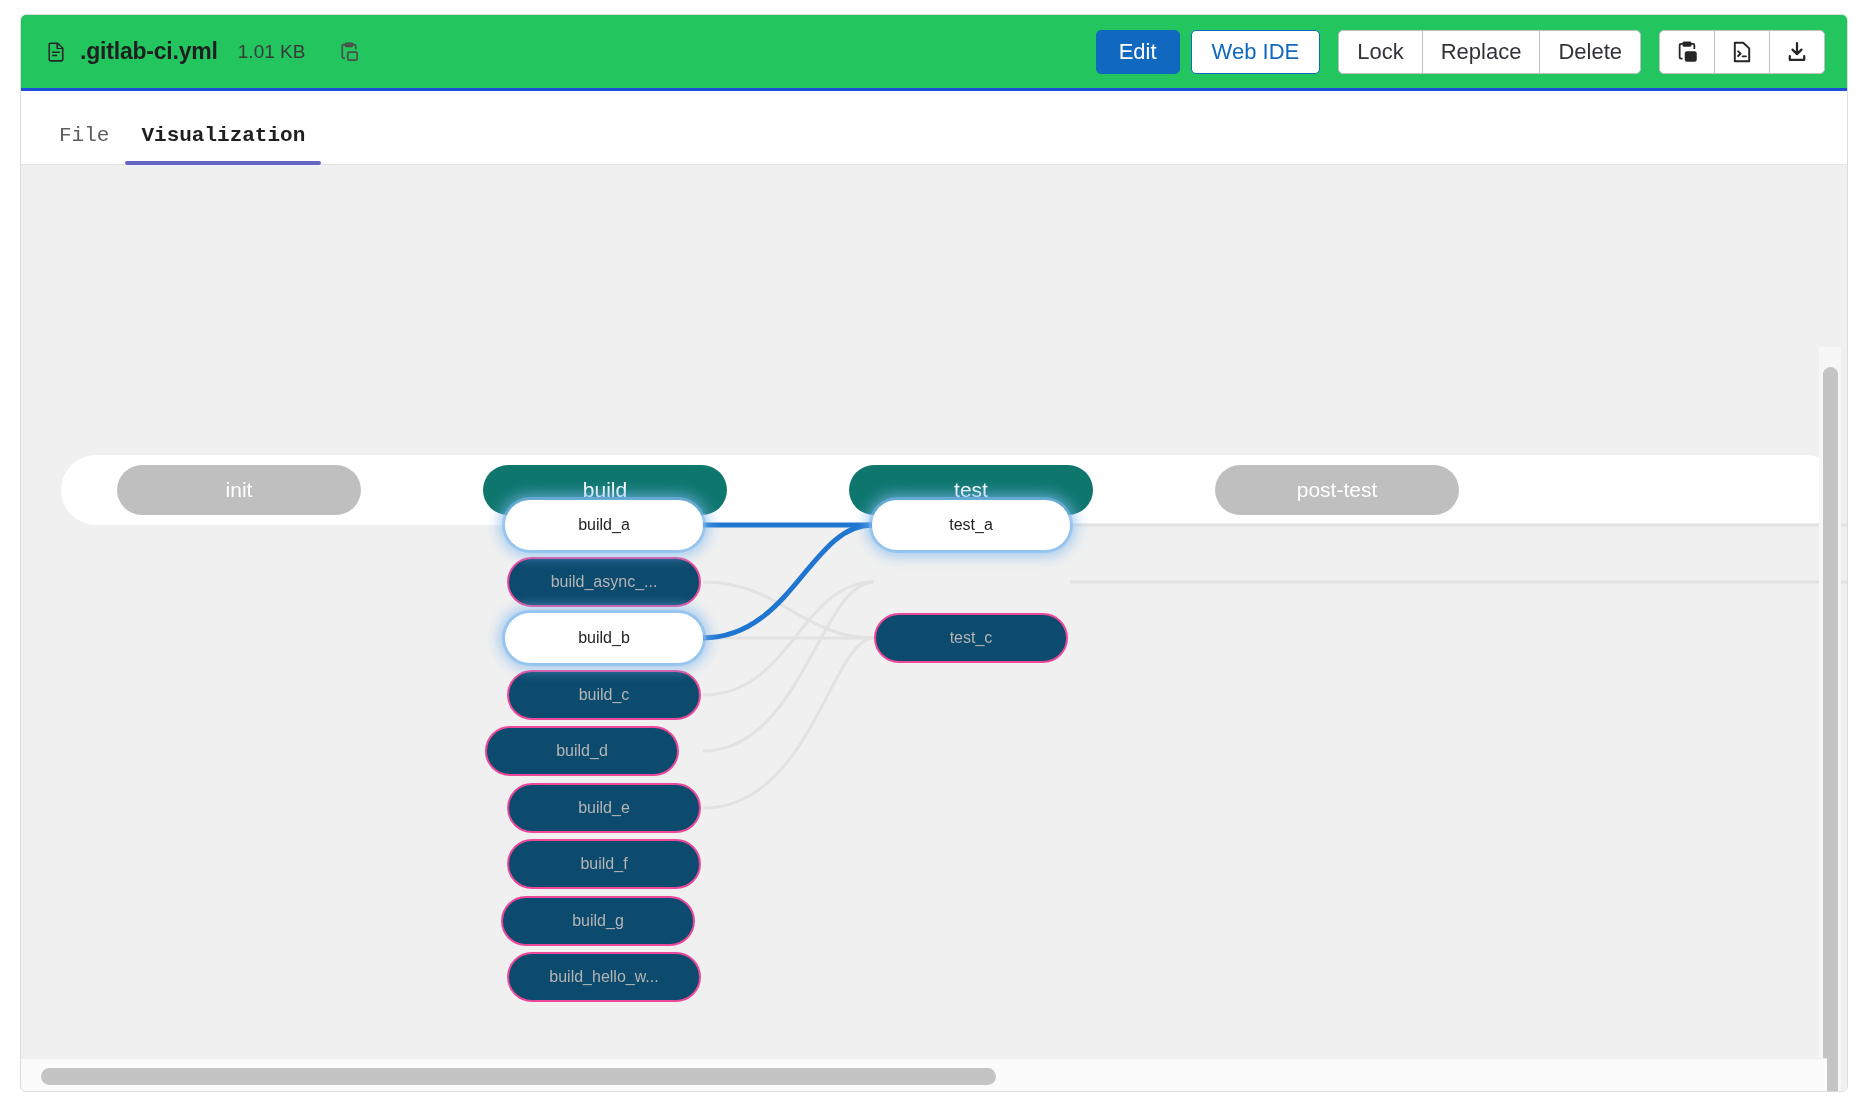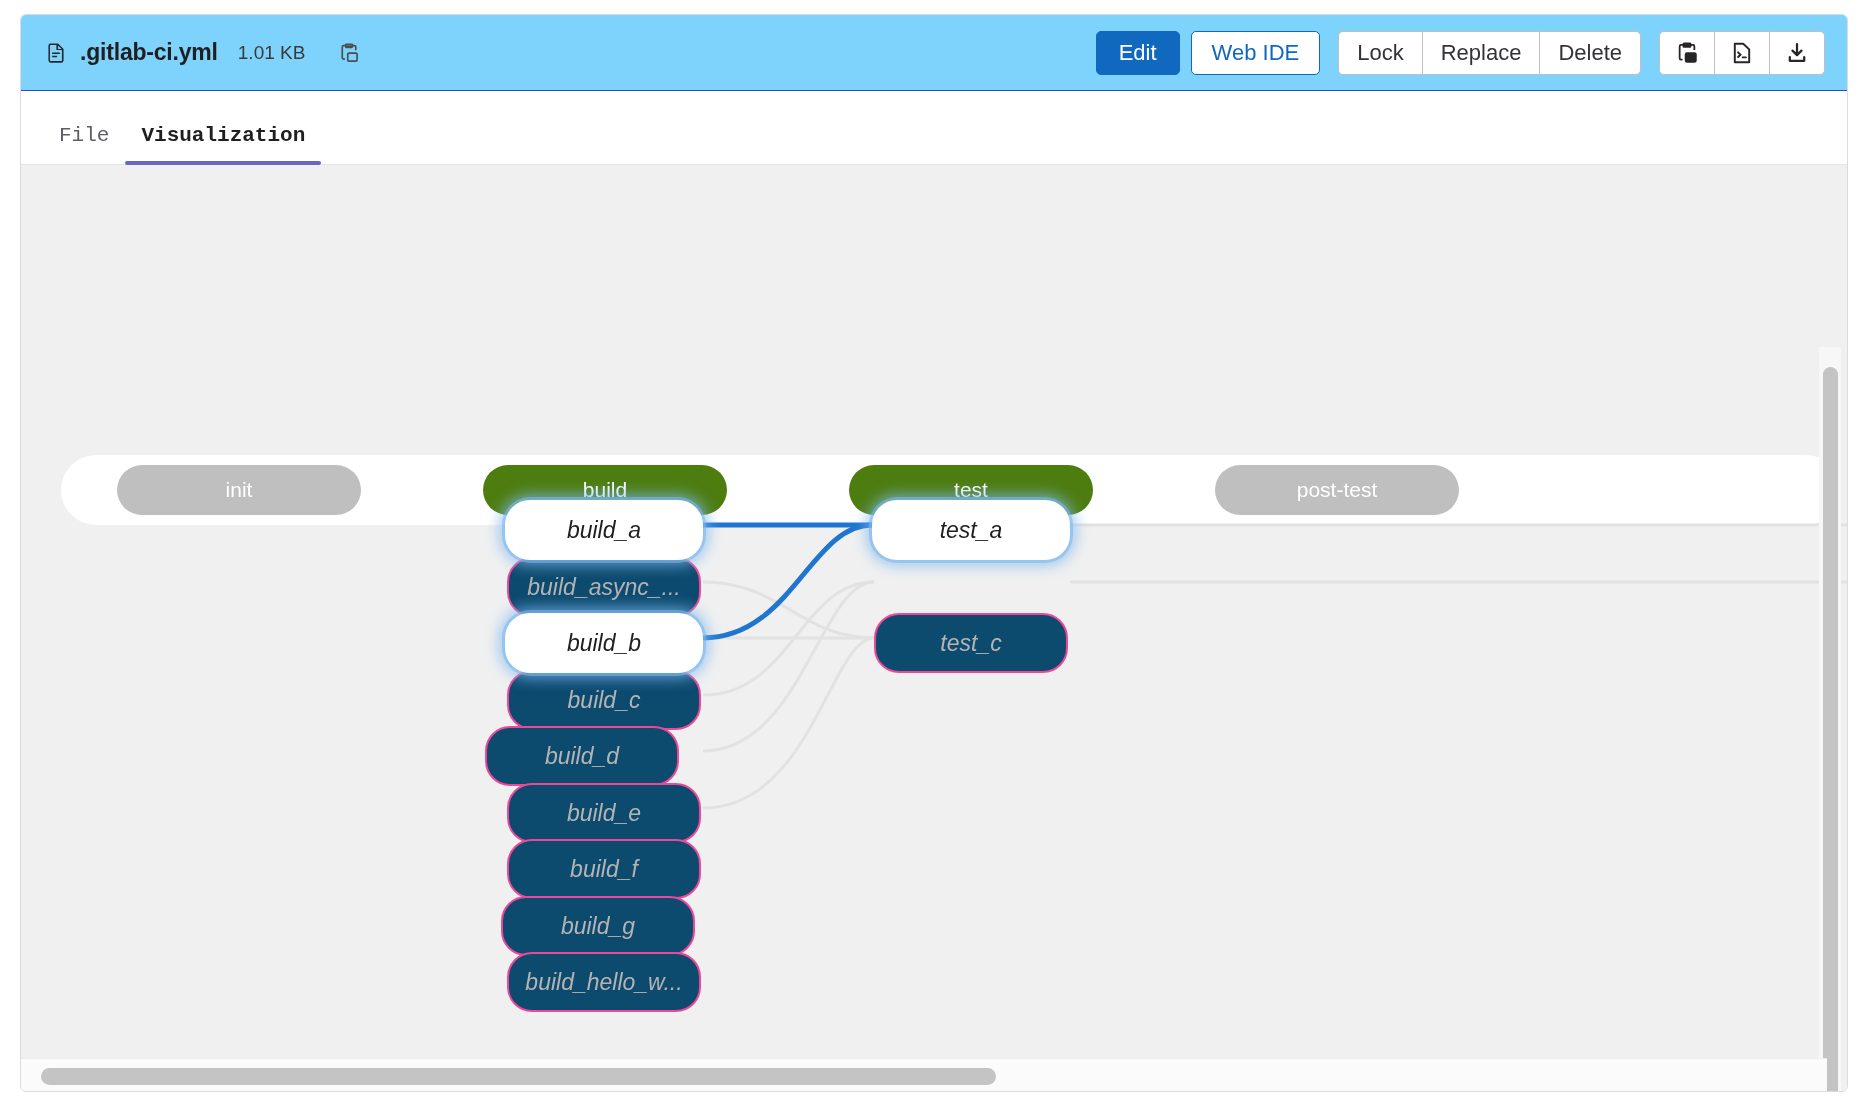--- a/index.html
+++ b/index.html
@@ -26,22 +26,22 @@
     border: 1px solid #dcdcde;
     border-radius: 6px;
     background: #ffffff;
     overflow: hidden;
   }
 
   
   .file-header {
     position: relative;
     height: 76px;
-    background: #7dd3fc;
-    border-bottom: 1px solid #1d4ed8;
+    background: #22c55e;
+    border-bottom: 3px solid #1d4ed8;
     display: flex;
     align-items: center;
     padding: 0 22px 0 24px;
   }
   .file-id {
     display: flex; align-items: center; gap: 13px;
   }
   .doc-icon { width: 22px; height: 24px; display:block; flex: none; }
   .file-name {
     font-size: 23px; font-weight: 700; color: #1f1f1f;
@@ -141,36 +141,35 @@
   .stage-pill {
     position: absolute;
     top: 10px; height: 50px;
     border-radius: 25px;
     display: flex; align-items: center; justify-content: center;
     font-size: 21px; color: #ffffff;
     cursor: pointer;
     user-select: none;
   }
   .stage-pill.dim    { background: #bfbfbf; }
-  .stage-pill.active { background: #4d7c0f; }
+  .stage-pill.active { background: #0f766e; }
 
   
   .links { position: absolute; left: 0; top: 0; width: 1866px; height: 927px; }
 
   
   .job {
     position: absolute;
-    height: 60px;
+    height: 50px;
     border-radius: 25px;
     display: flex; align-items: center; justify-content: center;
-    font-size: 23px;
+    font-size: 16px;
     cursor: pointer;
     user-select: none;
     white-space: nowrap;
-    font-style: italic;
   }
   .job.dim {
     background: #0c4a6e;
     border: 2px solid #ec4899;
     color: #b4b4b4;
   }
   .job.hl {
     background: #ffffff;
     border: 2px solid #ffffff;
     color: #1f1f1f;

